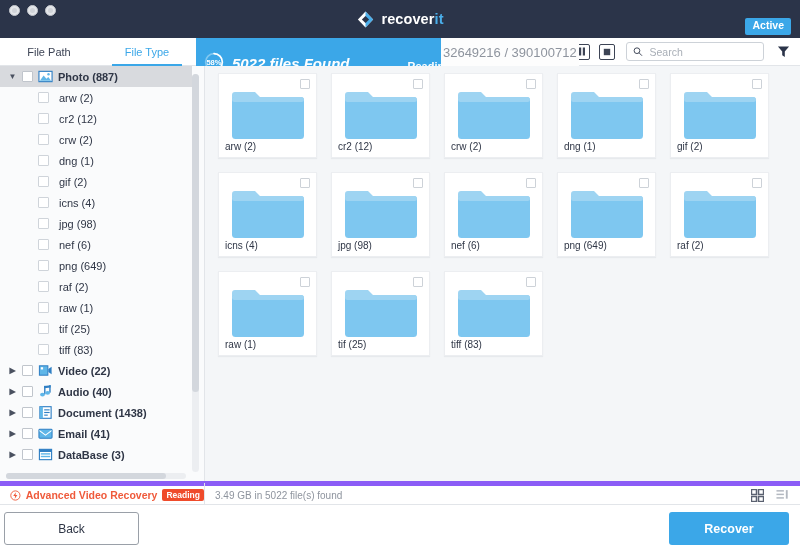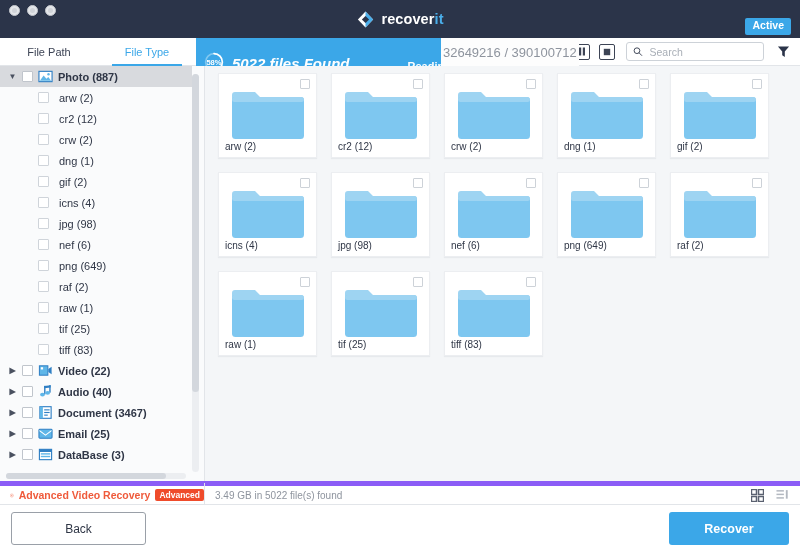--- a/index.html
+++ b/index.html
@@ -210,21 +210,21 @@
   .view-toggles {
     margin-left: auto; display: flex; align-items: center; gap: 12px; padding-right: 11px;
   }
 
   
   .footer {
     position: absolute; left: 0; top: 505px; width: 800px; height: 47px;
     background: #ffffff; display: flex; align-items: center;
   }
   .btn-back {
-    margin-left: 11px; width: 135px; height: 33px;
+    margin-left: 4px; width: 135px; height: 33px;
     border: 1px solid #9aa0a8; border-radius: 3px; background: #fff;
     font-size: 12px; color: #2f3646;
     display: flex; align-items: center; justify-content: center;
   }
   .btn-recover {
     margin-left: auto; margin-right: 11px; width: 120px; height: 33px;
     background: #3ba7e8; border-radius: 3px; color: #fff;
     font-size: 12.5px; font-weight: bold;
     display: flex; align-items: center; justify-content: center;
   }
@@ -384,30 +384,30 @@
         <div class="node group">
           <span class="chev">▶</span>
           <span class="cb"></span>
           <svg viewBox="0 0 16 16" class="ficon">
             <rect x="2" y="1.8" width="12" height="12.4" fill="#ffffff" stroke="#2f7fc4" stroke-width="1.2"></rect>
             <rect x="2" y="1.8" width="3.2" height="12.4" fill="#5fb6e8"></rect>
             <rect x="6.6" y="4.6" width="5.8" height="1.2" fill="#2f7fc4"></rect>
             <rect x="6.6" y="7.4" width="5.8" height="1.2" fill="#2f7fc4"></rect>
             <rect x="6.6" y="10.2" width="3.8" height="1.2" fill="#2f7fc4"></rect>
           </svg>
-          <span class="lbl">Document (3467)</span>
+          <span class="lbl">Document (1438)</span>
         </div>
         <div class="node group">
           <span class="chev">▶</span>
           <span class="cb"></span>
           <svg viewBox="0 0 16 16" class="ficon">
             <rect x="1" y="3.5" width="14" height="9.5" rx="1" fill="#5fb6e8" stroke="#2f7fc4" stroke-width="1.1"></rect>
             <polygon points="1.6,4.2 8,9 14.4,4.2 14.4,5.6 8,10.4 1.6,5.6" fill="#ffffff"></polygon>
           </svg>
-          <span class="lbl">Email (25)</span>
+          <span class="lbl">Email (41)</span>
         </div>
         <div class="node group">
           <span class="chev">▶</span>
           <span class="cb"></span>
           <svg viewBox="0 0 16 16" class="ficon">
             <rect x="1.5" y="2.5" width="13" height="11" fill="#ffffff" stroke="#2f7fc4" stroke-width="1.2"></rect>
             <rect x="1.5" y="2.5" width="13" height="2.8" fill="#2f7fc4"></rect>
             <rect x="3" y="6.6" width="10" height="1.5" fill="#5fb6e8"></rect>
             <rect x="3" y="9.4" width="10" height="1.5" fill="#5fb6e8"></rect>
           </svg>
@@ -544,21 +544,21 @@
       </div>
   </div>
 
   <div class="statusrow">
     <div class="adv-left">
       <svg width="13" height="13" viewBox="0 0 14 14">
         <circle cx="7" cy="7" r="6" fill="none" stroke="#ef5a3b" stroke-width="1.2"></circle>
         <polygon points="7.6,2.8 4.2,7.8 6.6,7.8 6.2,11.2 9.6,6.2 7.2,6.2" fill="#ef5a3b"></polygon>
       </svg>
       <span class="adv-text">Advanced Video Recovery</span>
-      <span class="adv-badge">Advanced</span>
+      <span class="adv-badge">Reading</span>
     </div>
     <span class="status-text">3.49 GB in 5022 file(s) found</span>
     <div class="view-toggles">
       <svg width="13" height="13" viewBox="0 0 14 14">
         <rect x="0.5" y="0.5" width="5.4" height="5.4" fill="none" stroke="#5a6170" stroke-width="1.6"></rect>
         <rect x="8.1" y="0.5" width="5.4" height="5.4" fill="none" stroke="#5a6170" stroke-width="1.6"></rect>
         <rect x="0.5" y="8.1" width="5.4" height="5.4" fill="none" stroke="#5a6170" stroke-width="1.6"></rect>
         <rect x="8.1" y="8.1" width="5.4" height="5.4" fill="none" stroke="#5a6170" stroke-width="1.6"></rect>
       </svg>
       <svg width="13" height="13" viewBox="0 0 14 14">

